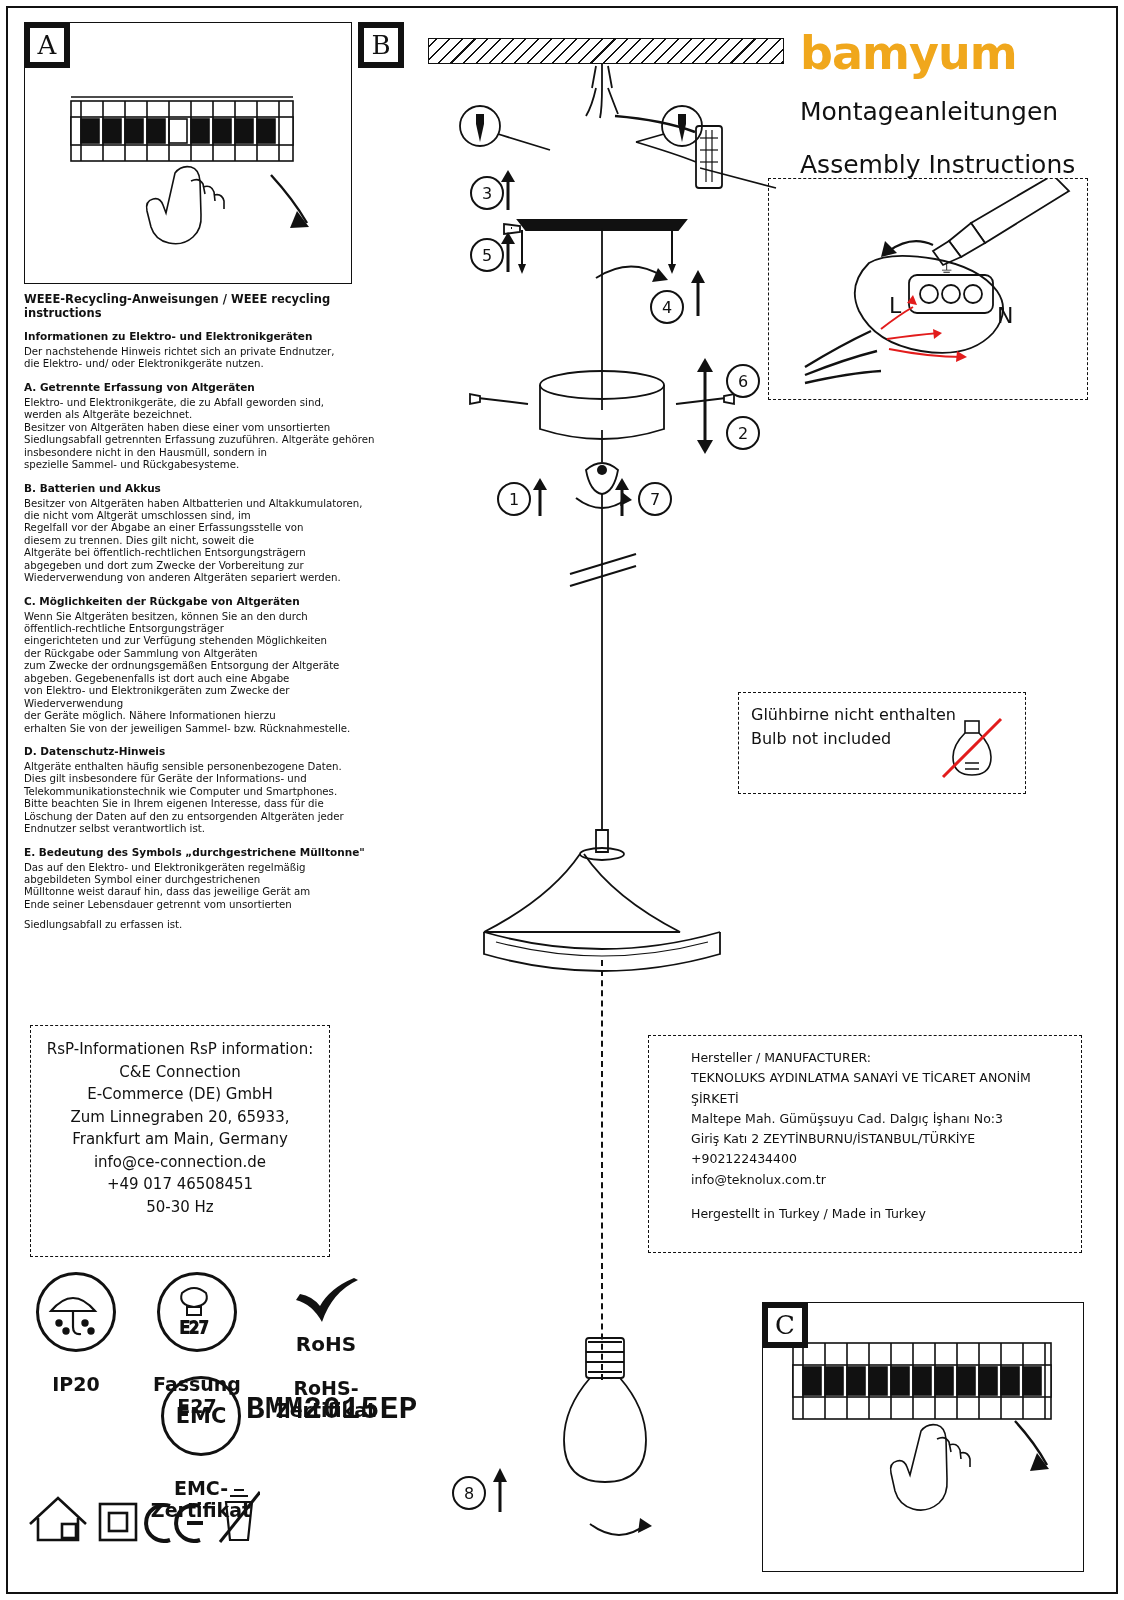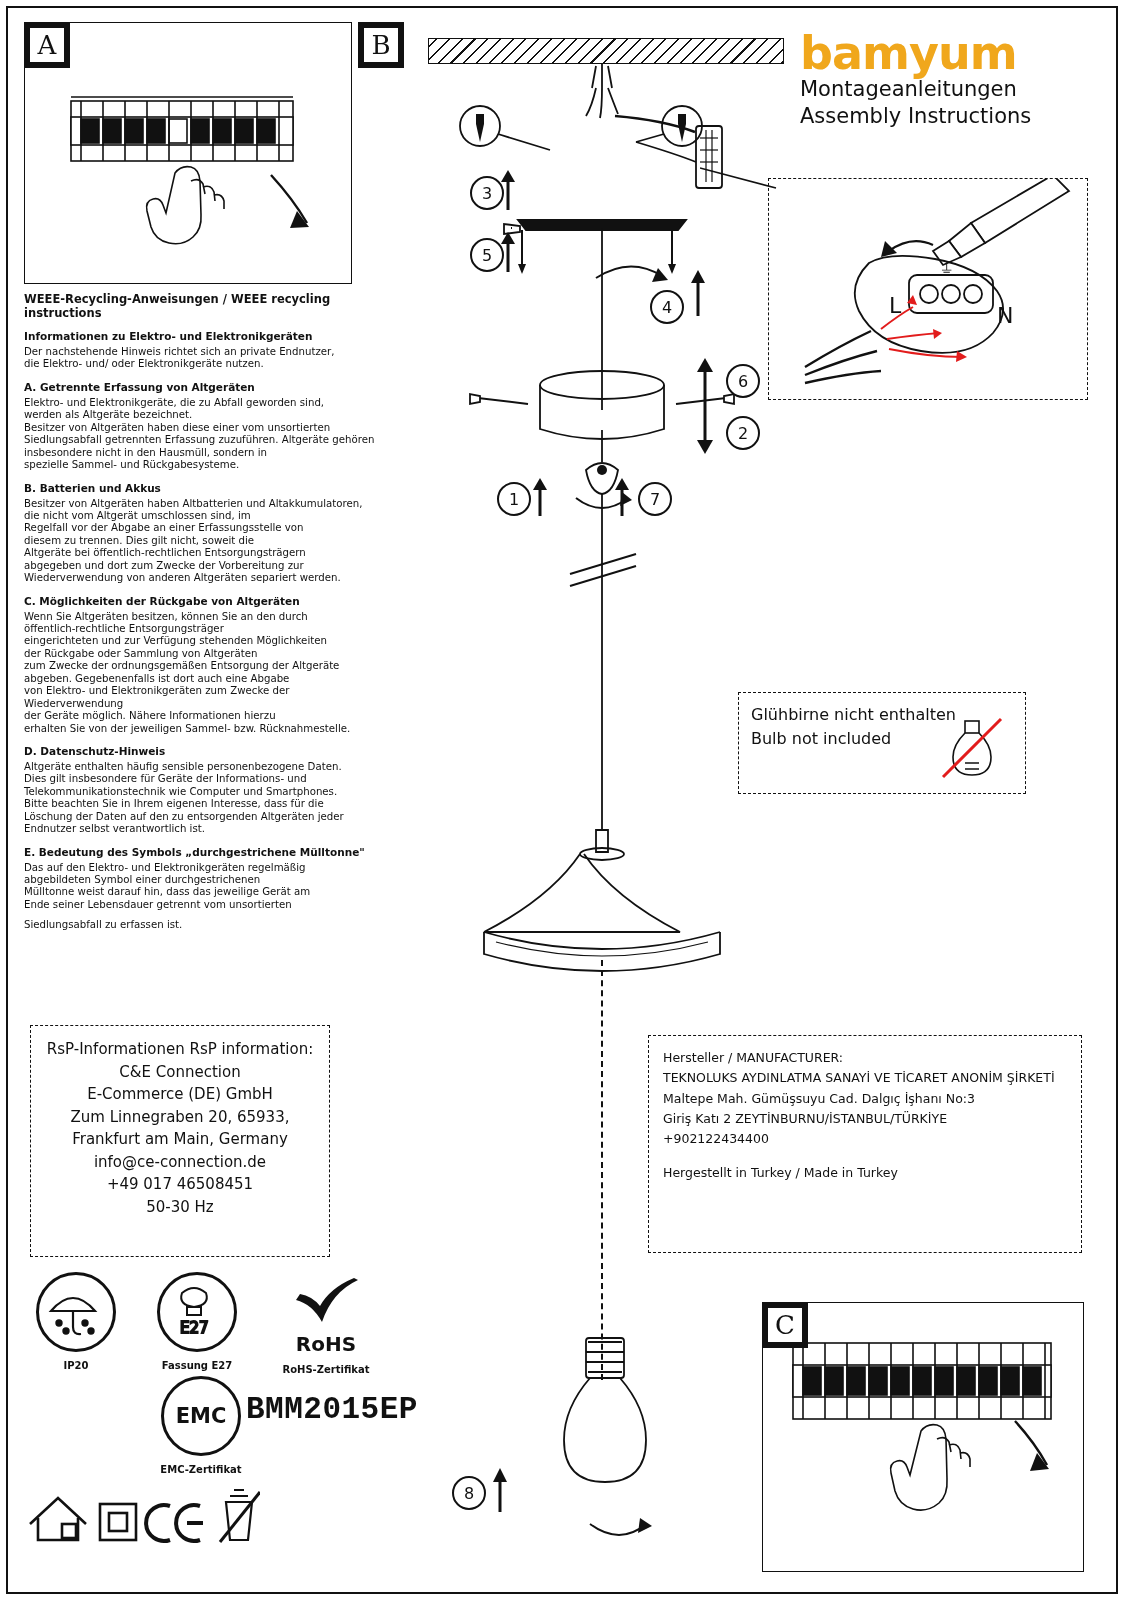--- a/index.html
+++ b/index.html
@@ -24,40 +24,40 @@
   #weee h4{font-size:11.5px;margin:0 0 7px 0;font-weight:bold;}
   #weee h5{font-size:10.5px;margin:10px 0 4px 0;font-weight:bold;}
   #weee p{font-size:10.2px;margin:0 0 8px 0;line-height:1.22;white-space:pre-line;}
 
   
   #rsp{left:30px;top:1025px;width:300px;height:232px;padding:12px 14px;text-align:center;}
   #rsp div{font-size:15px;line-height:1.5;}
 
   
   #manu{left:648px;top:1035px;width:434px;height:218px;padding:12px 14px;}
-  #manu div{font-size:12.5px;line-height:1.62;}
+  #manu div{font-size:12.5px;line-height:1.62;margin-left:28px;}
   #manu .gap{height:14px;}
 
   
   #certs{left:18px;top:1272px;width:380px;height:300px;}
   .cert{position:absolute;text-align:center;}
-  .cert .cap{font-size:10px;font-weight:bold;margin-top:8px;}
+  .cert .cap{font-size:19px;font-weight:bold;margin-top:21px;}
   .circ{width:74px;height:74px;border:3px solid #111;border-radius:50%;position:relative;margin:0 auto;}
 
   
   #bulbnote{left:738px;top:692px;width:288px;height:102px;padding:10px 12px;}
   #bulbnote div{font-size:16px;line-height:1.5;}
 
   
   #code{left:246px;top:1392px;font-size:31px;font-weight:bold;letter-spacing:.5px;font-family:Liberation Mono, monospace;}
 
   
   #brand{left:800px;top:30px;width:290px;text-align:left;}
   #brandname{font-size:46px;font-weight:bold;color:#f0a71c;line-height:1;letter-spacing:-1px;}
-  #brand .sub{font-size:21px;line-height:1.3;margin-top:0;color:#111;}
+  #brand .sub{font-size:25px;line-height:1.3;margin-top:20px;color:#111;}
 
   
   #panelC{left:762px;top:1302px;width:322px;height:270px;}
 
   
   .stepnum{position:absolute;width:30px;height:30px;border:2px solid #111;border-radius:50%;
       display:flex;align-items:center;justify-content:center;font-size:16px;background:#fff;}
 
   
   #ceiling{left:428px;top:38px;width:356px;height:26px;background:
@@ -382,20 +382,21 @@
     <div>+49 017 46508451</div>
     <div>50-30 Hz</div>
   </div>
 
   <div class="abs dash" id="manu">
     <div>Hersteller / MANUFACTURER:</div>
     <div>TEKNOLUKS AYDINLATMA SANAYİ VE TİCARET ANONİM ŞİRKETİ</div>
     <div>Maltepe Mah. Gümüşsuyu Cad. Dalgıç İşhanı No:3</div>
     <div>Giriş Katı 2 ZEYTİNBURNU/İSTANBUL/TÜRKİYE</div>
     <div>+902122434400</div>
+    <div>info@teknolux.com.tr</div>
     <div class="gap"></div>
     <div>Hergestellt in Turkey / Made in Turkey</div>
   </div>
 
   <div class="abs" id="certs">
 
     <div class="cert" style="left:6px;top:0;width:104px;">
       <div class="circ">
         <svg width="68" height="68" viewBox="0 0 68 68" style="position:absolute;left:0;top:0;">
           <g stroke="#111" fill="none" stroke-width="2.2">

